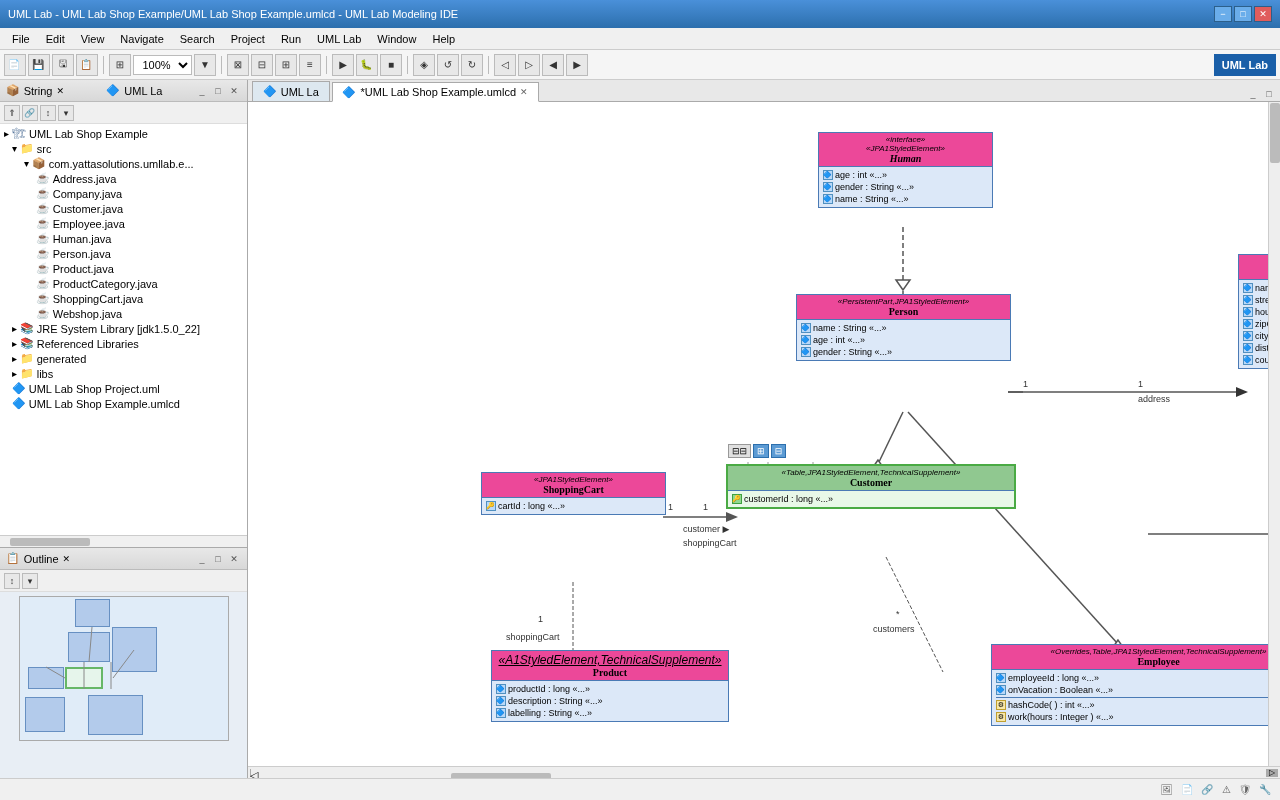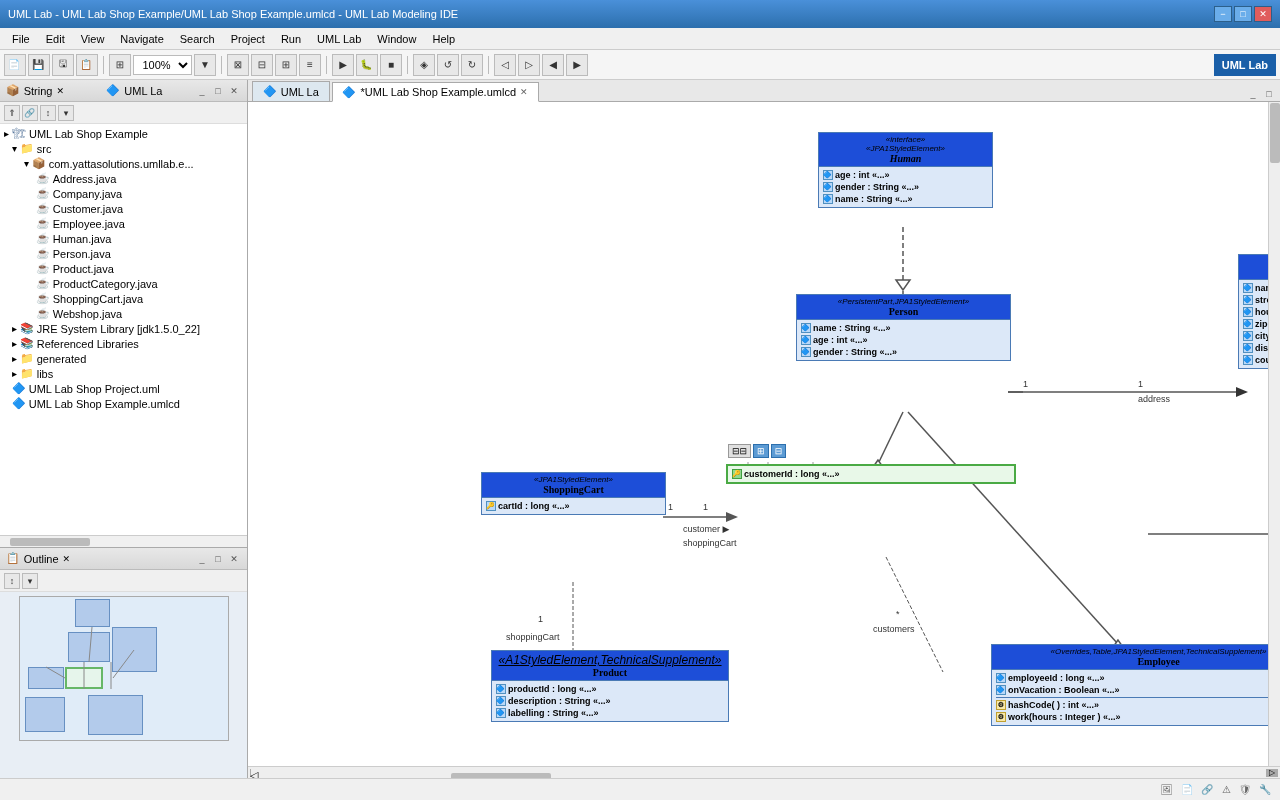--- a/index.html
+++ b/index.html
@@ -193,38 +193,37 @@
 
     
     .uml-class {
       position: absolute;
       border: 1px solid #4a7ab5;
       background: #dce8f8;
       font-size: 10px;
       min-width: 120px;
     }
     .uml-class-header {
-      background: #1d4ed8;
+      background: #ec4899;
       border-bottom: 1px solid #4a7ab5;
       padding: 2px 4px;
       text-align: center;
       font-size: 9px;
     }
     .uml-class-name {
       font-weight: bold;
       font-size: 10px;
       font-family: Liberation Serif, serif;
     }
     .uml-class-stereotype {
       font-size: 8px;
       font-style: italic;
     }
     .uml-class-body {
       padding: 2px 4px;
-      font-weight: bold;
     }
     .uml-field {
       display: flex;
       align-items: center;
       gap: 2px;
       padding: 1px 0;
       font-size: 9px;
     }
     .field-icon {
       width: 10px; height: 10px;
@@ -668,20 +667,24 @@
             </div>
           </div>
 
           <div class="uml-class selected" style="left:478px;top:362px;width:290px;">
 
             <div style="position:absolute;top:-22px;left:0;display:flex;gap:2px;">
               <span style="font-size:9px;background:#e0e0e0;border:1px solid #999;padding:1px 3px;">⊟⊟</span>
               <span style="font-size:9px;background:#5c9bd4;border:1px solid #2c6fad;color:white;padding:1px 3px;">⊞</span>
               <span style="font-size:9px;background:#5c9bd4;border:1px solid #2c6fad;color:white;padding:1px 3px;">⊟</span>
             </div>
+            <div class="uml-class-header" style="background:#90c890;">
+              <div class="uml-class-stereotype">«Table,JPA1StyledElement,TechnicalSupplement»</div>
+              <div class="uml-class-name">Customer</div>
+            </div>
             <div class="uml-class-body">
               <div class="uml-field">
                 <span class="field-icon" style="background:#90d890;border-color:#40a040;">🔑</span>
                 <span>customerId : long «...»</span>
               </div>
             </div>
           </div>
 
           <div class="uml-class" style="left:233px;top:370px;width:185px;">
             <div class="uml-class-header">

